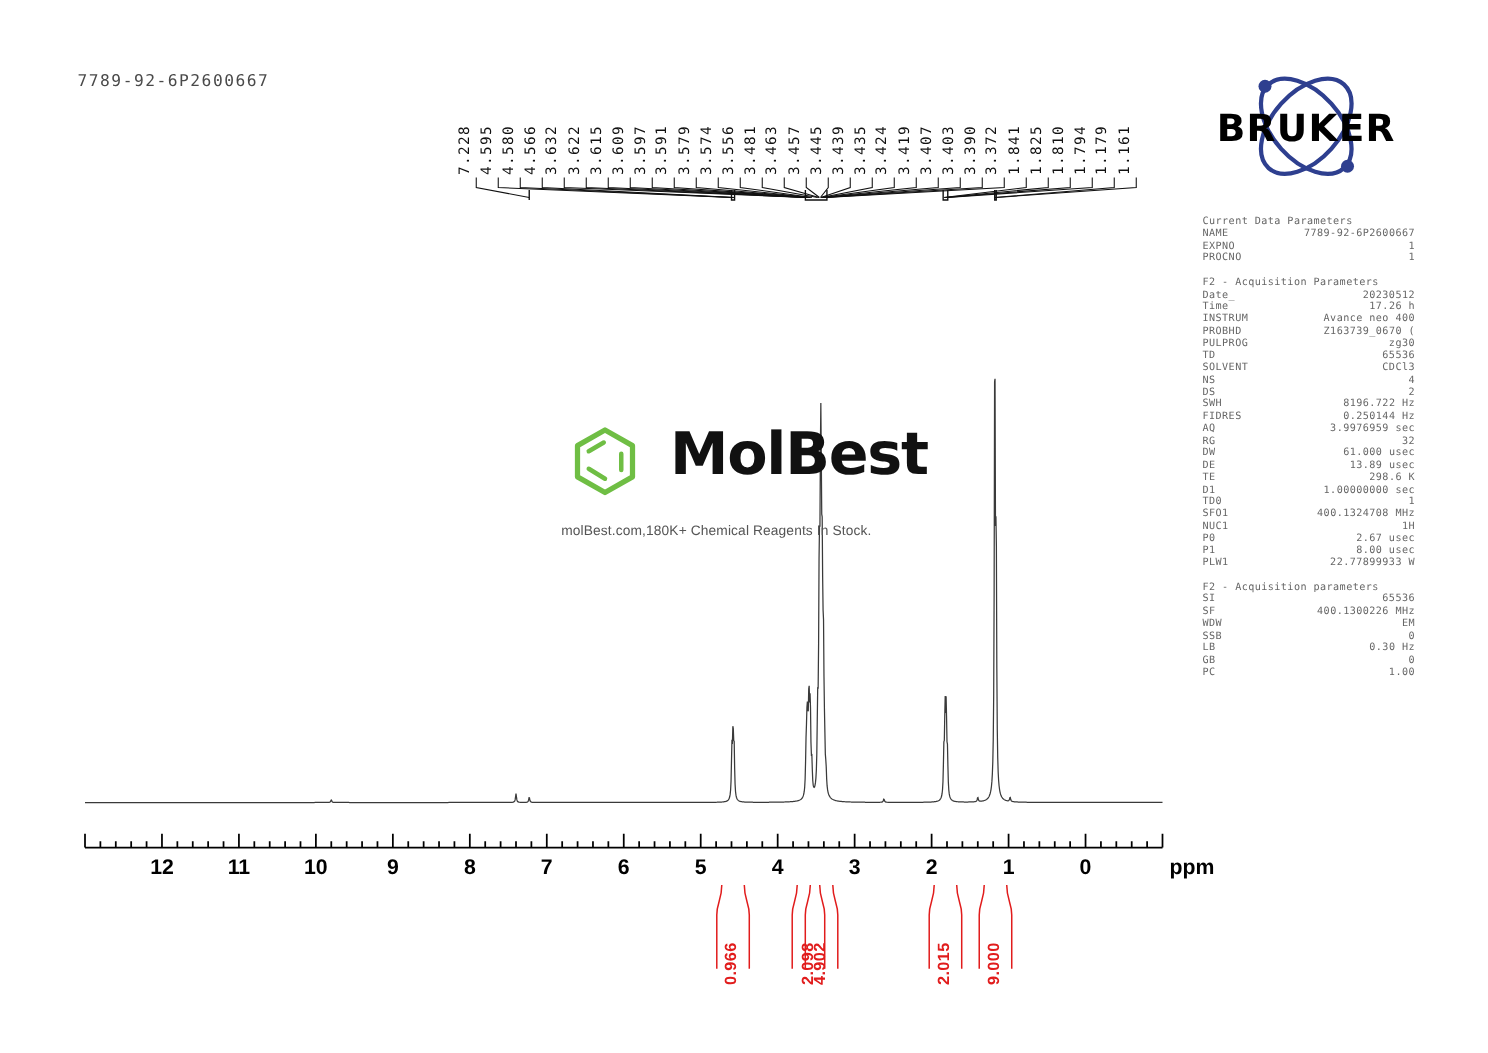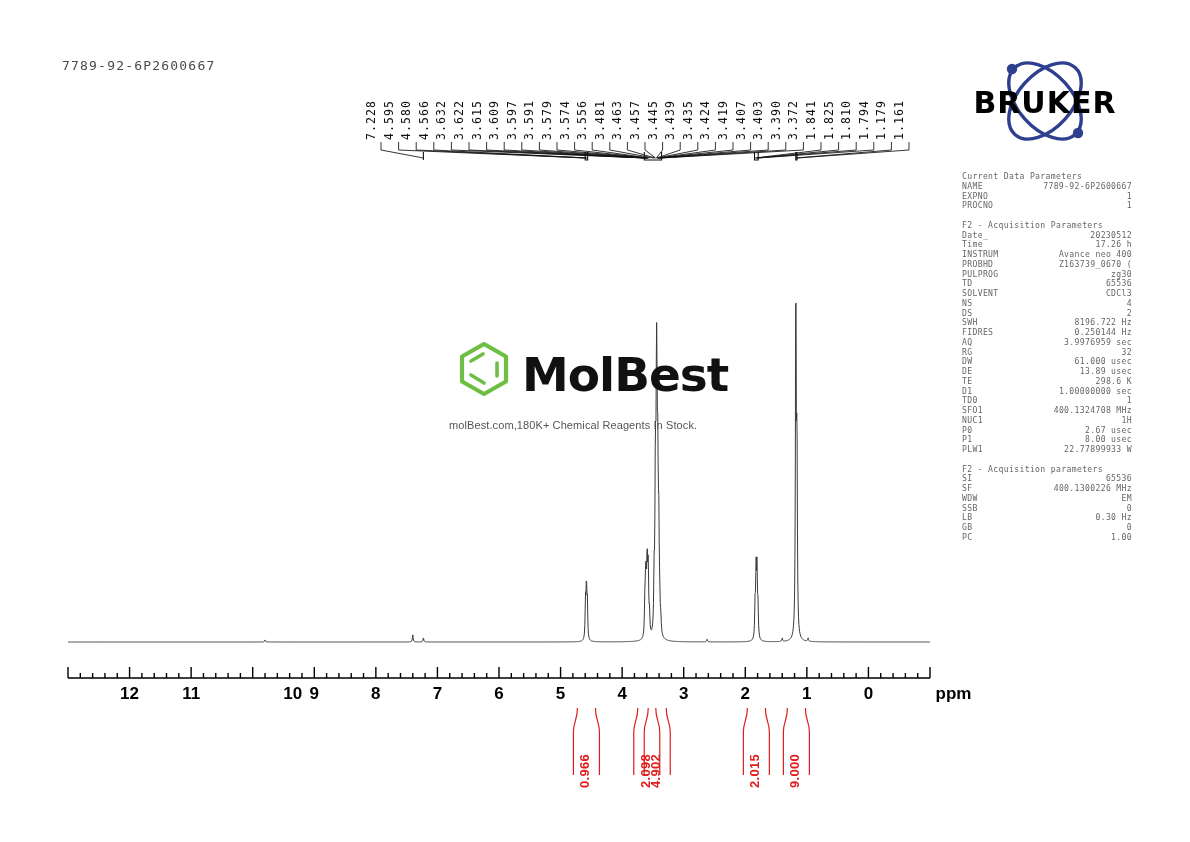--- a/index.html
+++ b/index.html
@@ -27,21 +27,21 @@
   #axis-unit{position:absolute;font-family:"Liberation Sans",sans-serif;
     font-weight:bold;font-size:17px;color:#000;margin-left:21px;}
 
   
   .integral-value{position:absolute;transform-origin:left bottom;
     transform:rotate(-90deg);white-space:nowrap;font-family:"Liberation Sans",sans-serif;
     font-weight:bold;font-size:13px;color:#e11c1c;letter-spacing:0.3px;}
 
   
   #watermark{position:absolute;left:455px;top:340px;width:300px;}
-  #watermark-logo-row{display:flex;align-items:flex-end;gap:9px;}
+  #watermark-logo-row{display:flex;align-items:flex-start;gap:23px;}
   #molbest-wordmark{font-family:"DejaVu Sans",sans-serif;font-weight:bold;
     font-size:47px;color:#111;letter-spacing:-1px;line-height:1;}
   #watermark-tagline{margin-top:21px;width:300px;
     font-family:"Liberation Sans",sans-serif;font-size:11px;color:#555;
     letter-spacing:0.1px;margin-left:-6px;}
 
   
   #bruker-logo{position:absolute;left:960px;top:55px;width:170px;height:92px;text-align:right;}
 
   
@@ -136,21 +136,21 @@
   <svg id="spectrum-area" viewBox="0 0 1190 842">
       <path d="M 68.00 642.00 L 68.36 642.00 L 68.72 642.00 L 69.08 642.00 L 69.44 642.00 L 69.80 642.00 L 70.16 642.00 L 70.51 642.00 L 70.87 642.00 L 71.23 642.00 L 71.59 642.00 L 71.95 642.00 L 72.31 642.00 L 72.67 642.00 L 73.03 642.00 L 73.39 642.00 L 73.75 642.00 L 74.11 642.00 L 74.47 642.00 L 74.82 642.00 L 75.18 642.00 L 75.54 642.00 L 75.90 642.00 L 76.26 642.00 L 76.62 642.00 L 76.98 642.00 L 77.34 642.00 L 77.70 642.00 L 78.06 642.00 L 78.42 642.00 L 78.78 642.00 L 79.13 642.00 L 79.49 642.00 L 79.85 642.00 L 80.21 642.00 L 80.57 642.00 L 80.93 642.00 L 81.29 642.00 L 81.65 642.00 L 82.01 642.00 L 82.37 642.00 L 82.73 642.00 L 83.09 642.00 L 83.44 642.00 L 83.80 642.00 L 84.16 642.00 L 84.52 642.00 L 84.88 642.00 L 85.24 642.00 L 85.60 642.00 L 85.96 642.00 L 86.32 642.00 L 86.68 642.00 L 87.04 642.00 L 87.39 642.00 L 87.75 642.00 L 88.11 642.00 L 88.47 642.00 L 88.83 642.00 L 89.19 642.00 L 89.55 642.00 L 89.91 642.00 L 90.27 642.00 L 90.63 642.00 L 90.99 642.00 L 91.35 642.00 L 91.70 642.00 L 92.06 642.00 L 92.42 642.00 L 92.78 642.00 L 93.14 642.00 L 93.50 642.00 L 93.86 642.00 L 94.22 642.00 L 94.58 642.00 L 94.94 642.00 L 95.30 642.00 L 95.66 642.00 L 96.02 642.00 L 96.37 642.00 L 96.73 642.00 L 97.09 642.00 L 97.45 642.00 L 97.81 642.00 L 98.17 642.00 L 98.53 642.00 L 98.89 642.00 L 99.25 642.00 L 99.61 642.00 L 99.97 642.00 L 100.33 642.00 L 100.68 642.00 L 101.04 642.00 L 101.40 642.00 L 101.76 642.00 L 102.12 642.00 L 102.48 642.00 L 102.84 642.00 L 103.20 642.00 L 103.56 642.00 L 103.92 642.00 L 104.28 642.00 L 104.63 642.00 L 104.99 642.00 L 105.35 642.00 L 105.71 642.00 L 106.07 642.00 L 106.43 642.00 L 106.79 642.00 L 107.15 642.00 L 107.51 642.00 L 107.87 642.00 L 108.23 642.00 L 108.59 642.00 L 108.94 642.00 L 109.30 642.00 L 109.66 642.00 L 110.02 642.00 L 110.38 642.00 L 110.74 642.00 L 111.10 642.00 L 111.46 642.00 L 111.82 642.00 L 112.18 642.00 L 112.54 642.00 L 112.90 642.00 L 113.25 642.00 L 113.61 642.00 L 113.97 642.00 L 114.33 642.00 L 114.69 642.00 L 115.05 642.00 L 115.41 642.00 L 115.77 642.00 L 116.13 642.00 L 116.49 642.00 L 116.85 642.00 L 117.21 642.00 L 117.56 642.00 L 117.92 642.00 L 118.28 642.00 L 118.64 642.00 L 119.00 642.00 L 119.36 642.00 L 119.72 642.00 L 120.08 642.00 L 120.44 642.00 L 120.80 642.00 L 121.16 642.00 L 121.52 642.00 L 121.88 642.00 L 122.23 642.00 L 122.59 642.00 L 122.95 642.00 L 123.31 642.00 L 123.67 642.00 L 124.03 642.00 L 124.39 642.00 L 124.75 642.00 L 125.11 642.00 L 125.47 642.00 L 125.83 642.00 L 126.19 642.00 L 126.54 642.00 L 126.90 642.00 L 127.26 642.00 L 127.62 642.00 L 127.98 642.00 L 128.34 642.00 L 128.70 642.00 L 129.06 642.00 L 129.42 642.00 L 129.78 642.00 L 130.14 642.00 L 130.50 642.00 L 130.85 642.00 L 131.21 642.00 L 131.57 642.00 L 131.93 642.00 L 132.29 642.00 L 132.65 642.00 L 133.01 642.00 L 133.37 642.00 L 133.73 642.00 L 134.09 642.00 L 134.45 642.00 L 134.81 642.00 L 135.16 642.00 L 135.52 642.00 L 135.88 642.00 L 136.24 642.00 L 136.60 642.00 L 136.96 642.00 L 137.32 642.00 L 137.68 642.00 L 138.04 642.00 L 138.40 642.00 L 138.76 642.00 L 139.12 642.00 L 139.47 642.00 L 139.83 642.00 L 140.19 642.00 L 140.55 642.00 L 140.91 642.00 L 141.27 642.00 L 141.63 642.00 L 141.99 642.00 L 142.35 642.00 L 142.71 642.00 L 143.07 642.00 L 143.43 642.00 L 143.78 642.00 L 144.14 642.00 L 144.50 642.00 L 144.86 642.00 L 145.22 642.00 L 145.58 642.00 L 145.94 642.00 L 146.30 642.00 L 146.66 642.00 L 147.02 642.00 L 147.38 642.00 L 147.74 642.00 L 148.09 642.00 L 148.45 642.00 L 148.81 642.00 L 149.17 642.00 L 149.53 642.00 L 149.89 642.00 L 150.25 642.00 L 150.61 642.00 L 150.97 642.00 L 151.33 642.00 L 151.69 642.00 L 152.05 642.00 L 152.40 642.00 L 152.76 642.00 L 153.12 642.00 L 153.48 642.00 L 153.84 642.00 L 154.20 642.00 L 154.56 642.00 L 154.92 642.00 L 155.28 642.00 L 155.64 642.00 L 156.00 642.00 L 156.36 642.00 L 156.71 642.00 L 157.07 642.00 L 157.43 642.00 L 157.79 642.00 L 158.15 642.00 L 158.51 642.00 L 158.87 642.00 L 159.23 642.00 L 159.59 642.00 L 159.95 642.00 L 160.31 642.00 L 160.67 642.00 L 161.02 642.00 L 161.38 642.00 L 161.74 642.00 L 162.10 642.00 L 162.46 642.00 L 162.82 642.00 L 163.18 642.00 L 163.54 642.00 L 163.90 642.00 L 164.26 642.00 L 164.62 642.00 L 164.97 642.00 L 165.33 642.00 L 165.69 642.00 L 166.05 642.00 L 166.41 642.00 L 166.77 642.00 L 167.13 642.00 L 167.49 642.00 L 167.85 642.00 L 168.21 642.00 L 168.57 642.00 L 168.93 642.00 L 169.28 642.00 L 169.64 642.00 L 170.00 642.00 L 170.36 642.00 L 170.72 642.00 L 171.08 642.00 L 171.44 642.00 L 171.80 642.00 L 172.16 642.00 L 172.52 642.00 L 172.88 642.00 L 173.24 642.00 L 173.59 642.00 L 173.95 642.00 L 174.31 642.00 L 174.67 642.00 L 175.03 642.00 L 175.39 642.00 L 175.75 642.00 L 176.11 642.00 L 176.47 642.00 L 176.83 642.00 L 177.19 642.00 L 177.55 642.00 L 177.91 642.00 L 178.26 642.00 L 178.62 642.00 L 178.98 642.00 L 179.34 642.00 L 179.70 642.00 L 180.06 642.00 L 180.42 642.00 L 180.78 642.00 L 181.14 642.00 L 181.50 642.00 L 181.86 642.00 L 182.22 642.00 L 182.57 642.00 L 182.93 642.00 L 183.29 642.00 L 183.65 642.00 L 184.01 642.00 L 184.37 642.00 L 184.73 642.00 L 185.09 642.00 L 185.45 642.00 L 185.81 642.00 L 186.17 642.00 L 186.53 642.00 L 186.88 642.00 L 187.24 642.00 L 187.60 642.00 L 187.96 642.00 L 188.32 642.00 L 188.68 642.00 L 189.04 642.00 L 189.40 642.00 L 189.76 642.00 L 190.12 642.00 L 190.48 642.00 L 190.83 642.00 L 191.19 642.00 L 191.55 642.00 L 191.91 642.00 L 192.27 642.00 L 192.63 642.00 L 192.99 642.00 L 193.35 642.00 L 193.71 642.00 L 194.07 642.00 L 194.43 642.00 L 194.79 642.00 L 195.14 642.00 L 195.50 642.00 L 195.86 642.00 L 196.22 642.00 L 196.58 642.00 L 196.94 642.00 L 197.30 642.00 L 197.66 642.00 L 198.02 642.00 L 198.38 642.00 L 198.74 642.00 L 199.10 642.00 L 199.46 642.00 L 199.81 642.00 L 200.17 642.00 L 200.53 642.00 L 200.89 642.00 L 201.25 642.00 L 201.61 642.00 L 201.97 642.00 L 202.33 642.00 L 202.69 642.00 L 203.05 642.00 L 203.41 642.00 L 203.76 642.00 L 204.12 642.00 L 204.48 642.00 L 204.84 642.00 L 205.20 642.00 L 205.56 642.00 L 205.92 642.00 L 206.28 642.00 L 206.64 642.00 L 207.00 642.00 L 207.36 642.00 L 207.72 642.00 L 208.07 642.00 L 208.43 642.00 L 208.79 642.00 L 209.15 642.00 L 209.51 642.00 L 209.87 642.00 L 210.23 642.00 L 210.59 642.00 L 210.95 642.00 L 211.31 642.00 L 211.67 642.00 L 212.03 642.00 L 212.38 642.00 L 212.74 642.00 L 213.10 642.00 L 213.46 642.00 L 213.82 642.00 L 214.18 642.00 L 214.54 642.00 L 214.90 642.00 L 215.26 642.00 L 215.62 642.00 L 215.98 642.00 L 216.34 642.00 L 216.69 642.00 L 217.05 642.00 L 217.41 642.00 L 217.77 642.00 L 218.13 642.00 L 218.49 642.00 L 218.85 642.00 L 219.21 642.00 L 219.57 642.00 L 219.93 642.00 L 220.29 642.00 L 220.65 642.00 L 221.00 642.00 L 221.36 642.00 L 221.72 642.00 L 222.08 642.00 L 222.44 642.00 L 222.80 642.00 L 223.16 642.00 L 223.52 642.00 L 223.88 642.00 L 224.24 642.00 L 224.60 642.00 L 224.96 642.00 L 225.31 642.00 L 225.67 642.00 L 226.03 642.00 L 226.39 642.00 L 226.75 642.00 L 227.11 642.00 L 227.47 642.00 L 227.83 642.00 L 228.19 642.00 L 228.55 642.00 L 228.91 642.00 L 229.27 642.00 L 229.63 642.00 L 229.98 642.00 L 230.34 642.00 L 230.70 642.00 L 231.06 642.00 L 231.42 642.00 L 231.78 642.00 L 232.14 642.00 L 232.50 642.00 L 232.86 642.00 L 233.22 642.00 L 233.58 642.00 L 233.94 642.00 L 234.29 642.00 L 234.65 642.00 L 235.01 642.00 L 235.37 642.00 L 235.73 642.00 L 236.09 642.00 L 236.45 642.00 L 236.81 642.00 L 237.17 642.00 L 237.53 642.00 L 237.89 642.00 L 238.25 642.00 L 238.60 642.00 L 238.96 642.00 L 239.32 642.00 L 239.68 642.00 L 240.04 642.00 L 240.40 642.00 L 240.76 642.00 L 241.12 642.00 L 241.48 642.00 L 241.84 642.00 L 242.20 642.00 L 242.56 642.00 L 242.91 642.00 L 243.27 642.00 L 243.63 642.00 L 243.99 642.00 L 244.35 642.00 L 244.71 642.00 L 245.07 642.00 L 245.43 642.00 L 245.79 642.00 L 246.15 642.00 L 246.51 642.00 L 246.87 642.00 L 247.22 642.00 L 247.58 642.00 L 247.94 642.00 L 248.30 642.00 L 248.66 642.00 L 249.02 642.00 L 249.38 642.00 L 249.74 642.00 L 250.10 642.00 L 250.46 642.00 L 250.82 642.00 L 251.18 642.00 L 251.53 642.00 L 251.89 641.99 L 252.25 641.99 L 252.61 641.99 L 252.97 641.99 L 253.33 641.99 L 253.69 641.99 L 254.05 641.99 L 254.41 641.99 L 254.77 641.99 L 255.13 641.99 L 255.49 641.99 L 255.84 641.99 L 256.20 641.99 L 256.56 641.99 L 256.92 641.99 L 257.28 641.99 L 257.64 641.99 L 258.00 641.99 L 258.36 641.99 L 258.72 641.99 L 259.08 641.98 L 259.44 641.98 L 259.79 641.98 L 260.15 641.98 L 260.51 641.98 L 260.87 641.97 L 261.23 641.97 L 261.59 641.96 L 261.95 641.95 L 262.31 641.94 L 262.67 641.92 L 263.03 641.89 L 263.39 641.84 L 263.75 641.75 L 264.11 641.57 L 264.46 641.14 L 264.82 640.22 L 265.18 640.08 L 265.54 641.04 L 265.90 641.53 L 266.26 641.73 L 266.62 641.83 L 266.98 641.88 L 267.34 641.92 L 267.70 641.94 L 268.06 641.95 L 268.41 641.96 L 268.77 641.97 L 269.13 641.97 L 269.49 641.97 L 269.85 641.98 L 270.21 641.98 L 270.57 641.98 L 270.93 641.98 L 271.29 641.99 L 271.65 641.99 L 272.01 641.99 L 272.37 641.99 L 272.73 641.99 L 273.08 641.99 L 273.44 641.99 L 273.80 641.99 L 274.16 641.99 L 274.52 641.99 L 274.88 641.99 L 275.24 641.99 L 275.60 641.99 L 275.96 641.99 L 276.32 641.99 L 276.68 641.99 L 277.03 641.99 L 277.39 641.99 L 277.75 641.99 L 278.11 641.99 L 278.47 641.99 L 278.83 641.99 L 279.19 641.99 L 279.55 642.00 L 279.91 642.00 L 280.27 642.00 L 280.63 642.00 L 280.99 642.00 L 281.35 642.00 L 281.70 642.00 L 282.06 642.00 L 282.42 642.00 L 282.78 642.00 L 283.14 642.00 L 283.50 642.00 L 283.86 642.00 L 284.22 642.00 L 284.58 642.00 L 284.94 642.00 L 285.30 642.00 L 285.65 642.00 L 286.01 642.00 L 286.37 642.00 L 286.73 642.00 L 287.09 642.00 L 287.45 642.00 L 287.81 642.00 L 288.17 642.00 L 288.53 642.00 L 288.89 642.00 L 289.25 642.00 L 289.61 642.00 L 289.97 642.00 L 290.32 642.00 L 290.68 642.00 L 291.04 642.00 L 291.40 642.00 L 291.76 642.00 L 292.12 642.00 L 292.48 642.00 L 292.84 642.00 L 293.20 642.00 L 293.56 642.00 L 293.92 642.00 L 294.27 642.00 L 294.63 642.00 L 294.99 642.00 L 295.35 642.00 L 295.71 642.00 L 296.07 642.00 L 296.43 642.00 L 296.79 642.00 L 297.15 642.00 L 297.51 642.00 L 297.87 642.00 L 298.23 642.00 L 298.59 642.00 L 298.94 642.00 L 299.30 642.00 L 299.66 642.00 L 300.02 642.00 L 300.38 642.00 L 300.74 642.00 L 301.10 642.00 L 301.46 642.00 L 301.82 642.00 L 302.18 642.00 L 302.54 642.00 L 302.89 642.00 L 303.25 642.00 L 303.61 642.00 L 303.97 642.00 L 304.33 642.00 L 304.69 642.00 L 305.05 642.00 L 305.41 642.00 L 305.77 642.00 L 306.13 642.00 L 306.49 642.00 L 306.85 642.00 L 307.21 642.00 L 307.56 642.00 L 307.92 642.00 L 308.28 642.00 L 308.64 642.00 L 309.00 642.00 L 309.36 642.00 L 309.72 642.00 L 310.08 642.00 L 310.44 642.00 L 310.80 642.00 L 311.16 642.00 L 311.51 642.00 L 311.87 642.00 L 312.23 642.00 L 312.59 642.00 L 312.95 642.00 L 313.31 642.00 L 313.67 642.00 L 314.03 642.00 L 314.39 642.00 L 314.75 642.00 L 315.11 642.00 L 315.47 642.00 L 315.82 642.00 L 316.18 642.00 L 316.54 642.00 L 316.90 642.00 L 317.26 642.00 L 317.62 642.00 L 317.98 642.00 L 318.34 642.00 L 318.70 642.00 L 319.06 642.00 L 319.42 642.00 L 319.78 642.00 L 320.13 642.00 L 320.49 642.00 L 320.85 642.00 L 321.21 642.00 L 321.57 642.00 L 321.93 642.00 L 322.29 642.00 L 322.65 642.00 L 323.01 642.00 L 323.37 642.00 L 323.73 642.00 L 324.09 642.00 L 324.44 642.00 L 324.80 642.00 L 325.16 642.00 L 325.52 642.00 L 325.88 642.00 L 326.24 642.00 L 326.60 642.00 L 326.96 642.00 L 327.32 642.00 L 327.68 642.00 L 328.04 642.00 L 328.40 642.00 L 328.75 642.00 L 329.11 642.00 L 329.47 642.00 L 329.83 642.00 L 330.19 642.00 L 330.55 642.00 L 330.91 642.00 L 331.27 642.00 L 331.63 642.00 L 331.99 642.00 L 332.35 642.00 L 332.71 642.00 L 333.06 642.00 L 333.42 642.00 L 333.78 642.00 L 334.14 642.00 L 334.50 642.00 L 334.86 642.00 L 335.22 642.00 L 335.58 642.00 L 335.94 642.00 L 336.30 642.00 L 336.66 642.00 L 337.02 642.00 L 337.38 642.00 L 337.73 642.00 L 338.09 642.00 L 338.45 642.00 L 338.81 642.00 L 339.17 642.00 L 339.53 642.00 L 339.89 642.00 L 340.25 642.00 L 340.61 642.00 L 340.97 642.00 L 341.33 642.00 L 341.69 642.00 L 342.04 642.00 L 342.40 642.00 L 342.76 642.00 L 343.12 642.00 L 343.48 642.00 L 343.84 642.00 L 344.20 642.00 L 344.56 642.00 L 344.92 642.00 L 345.28 642.00 L 345.64 642.00 L 346.00 642.00 L 346.35 642.00 L 346.71 642.00 L 347.07 642.00 L 347.43 642.00 L 347.79 642.00 L 348.15 642.00 L 348.51 642.00 L 348.87 642.00 L 349.23 642.00 L 349.59 642.00 L 349.95 642.00 L 350.31 642.00 L 350.66 642.00 L 351.02 642.00 L 351.38 642.00 L 351.74 642.00 L 352.10 642.00 L 352.46 642.00 L 352.82 642.00 L 353.18 642.00 L 353.54 642.00 L 353.90 642.00 L 354.26 642.00 L 354.62 642.00 L 354.97 642.00 L 355.33 642.00 L 355.69 642.00 L 356.05 642.00 L 356.41 642.00 L 356.77 642.00 L 357.13 642.00 L 357.49 642.00 L 357.85 642.00 L 358.21 642.00 L 358.57 642.00 L 358.93 641.99 L 359.28 641.99 L 359.64 641.99 L 360.00 641.99 L 360.36 641.99 L 360.72 641.99 L 361.08 641.99 L 361.44 641.99 L 361.80 641.99 L 362.16 641.99 L 362.52 641.99 L 362.88 641.99 L 363.24 641.99 L 363.59 641.99 L 363.95 641.99 L 364.31 641.99 L 364.67 641.99 L 365.03 641.99 L 365.39 641.99 L 365.75 641.99 L 366.11 641.99 L 366.47 641.99 L 366.83 641.99 L 367.19 641.99 L 367.55 641.99 L 367.90 641.99 L 368.26 641.99 L 368.62 641.99 L 368.98 641.99 L 369.34 641.99 L 369.70 641.99 L 370.06 641.99 L 370.42 641.99 L 370.78 641.99 L 371.14 641.99 L 371.50 641.99 L 371.86 641.99 L 372.21 641.99 L 372.57 641.99 L 372.93 641.99 L 373.29 641.99 L 373.65 641.99 L 374.01 641.99 L 374.37 641.99 L 374.73 641.99 L 375.09 641.99 L 375.45 641.99 L 375.81 641.99 L 376.17 641.99 L 376.52 641.99 L 376.88 641.99 L 377.24 641.99 L 377.60 641.99 L 377.96 641.99 L 378.32 641.99 L 378.68 641.99 L 379.04 641.99 L 379.40 641.99 L 379.76 641.99 L 380.12 641.99 L 380.48 641.99 L 380.83 641.99 L 381.19 641.99 L 381.55 641.99 L 381.91 641.99 L 382.27 641.99 L 382.63 641.99 L 382.99 641.99 L 383.35 641.99 L 383.71 641.99 L 384.07 641.99 L 384.43 641.99 L 384.79 641.99 L 385.14 641.99 L 385.50 641.99 L 385.86 641.99 L 386.22 641.99 L 386.58 641.99 L 386.94 641.99 L 387.30 641.99 L 387.66 641.99 L 388.02 641.99 L 388.38 641.99 L 388.74 641.99 L 389.10 641.99 L 389.45 641.99 L 389.81 641.99 L 390.17 641.99 L 390.53 641.99 L 390.89 641.99 L 391.25 641.99 L 391.61 641.99 L 391.97 641.99 L 392.33 641.99 L 392.69 641.99 L 393.05 641.99 L 393.40 641.99 L 393.76 641.99 L 394.12 641.99 L 394.48 641.99 L 394.84 641.99 L 395.20 641.99 L 395.56 641.99 L 395.92 641.99 L 396.28 641.99 L 396.64 641.99 L 397.00 641.99 L 397.36 641.99 L 397.71 641.99 L 398.07 641.99 L 398.43 641.99 L 398.79 641.99 L 399.15 641.98 L 399.51 641.98 L 399.87 641.98 L 400.23 641.98 L 400.59 641.98 L 400.95 641.98 L 401.31 641.98 L 401.67 641.98 L 402.02 641.98 L 402.38 641.98 L 402.74 641.98 L 403.10 641.98 L 403.46 641.97 L 403.82 641.97 L 404.18 641.97 L 404.54 641.97 L 404.90 641.97 L 405.26 641.96 L 405.62 641.96 L 405.98 641.96 L 406.33 641.95 L 406.69 641.95 L 407.05 641.95 L 407.41 641.94 L 407.77 641.93 L 408.13 641.92 L 408.49 641.91 L 408.85 641.89 L 409.21 641.87 L 409.57 641.85 L 409.93 641.81 L 410.29 641.76 L 410.64 641.68 L 411.00 641.55 L 411.36 641.32 L 411.72 640.89 L 412.08 639.91 L 412.44 637.56 L 412.80 634.89 L 413.16 637.56 L 413.52 639.91 L 413.88 640.88 L 414.24 641.32 L 414.60 641.54 L 414.95 641.67 L 415.31 641.75 L 415.67 641.80 L 416.03 641.83 L 416.39 641.86 L 416.75 641.88 L 417.11 641.89 L 417.47 641.90 L 417.83 641.90 L 418.19 641.91 L 418.55 641.91 L 418.91 641.91 L 419.26 641.90 L 419.62 641.90 L 419.98 641.89 L 420.34 641.87 L 420.70 641.85 L 421.06 641.81 L 421.42 641.75 L 421.78 641.65 L 422.14 641.47 L 422.50 641.08 L 422.86 640.15 L 423.22 638.25 L 423.57 638.31 L 423.93 640.20 L 424.29 641.10 L 424.65 641.48 L 425.01 641.66 L 425.37 641.76 L 425.73 641.82 L 426.09 641.86 L 426.45 641.89 L 426.81 641.91 L 427.17 641.92 L 427.53 641.93 L 427.88 641.94 L 428.24 641.95 L 428.60 641.95 L 428.96 641.96 L 429.32 641.96 L 429.68 641.96 L 430.04 641.97 L 430.40 641.97 L 430.76 641.97 L 431.12 641.97 L 431.48 641.97 L 431.84 641.98 L 432.19 641.98 L 432.55 641.98 L 432.91 641.98 L 433.27 641.98 L 433.63 641.98 L 433.99 641.98 L 434.35 641.98 L 434.71 641.98 L 435.07 641.98 L 435.43 641.98 L 435.79 641.98 L 436.15 641.98 L 436.50 641.98 L 436.86 641.98 L 437.22 641.98 L 437.58 641.99 L 437.94 641.99 L 438.30 641.99 L 438.66 641.99 L 439.02 641.99 L 439.38 641.99 L 439.74 641.99 L 440.10 641.99 L 440.46 641.99 L 440.81 641.99 L 441.17 641.99 L 441.53 641.99 L 441.89 641.99 L 442.25 641.99 L 442.61 641.99 L 442.97 641.99 L 443.33 641.99 L 443.69 641.99 L 444.05 641.99 L 444.41 641.99 L 444.77 641.99 L 445.13 641.99 L 445.48 641.99 L 445.84 641.99 L 446.20 641.99 L 446.56 641.99 L 446.92 641.99 L 447.28 641.99 L 447.64 641.99 L 448.00 641.99 L 448.36 641.99 L 448.72 641.99 L 449.08 641.99 L 449.44 641.99 L 449.79 641.99 L 450.15 641.99 L 450.51 641.99 L 450.87 641.99 L 451.23 641.99 L 451.59 641.99 L 451.95 641.99 L 452.31 641.99 L 452.67 641.99 L 453.03 641.99 L 453.39 641.99 L 453.75 641.99 L 454.10 641.99 L 454.46 641.99 L 454.82 641.99 L 455.18 641.99 L 455.54 641.99 L 455.90 641.99 L 456.26 641.99 L 456.62 641.99 L 456.98 641.99 L 457.34 641.99 L 457.70 641.99 L 458.06 641.99 L 458.41 641.99 L 458.77 641.99 L 459.13 641.99 L 459.49 641.99 L 459.85 641.99 L 460.21 641.99 L 460.57 641.99 L 460.93 641.99 L 461.29 641.99 L 461.65 641.99 L 462.01 641.99 L 462.37 641.99 L 462.72 641.99 L 463.08 641.99 L 463.44 641.99 L 463.80 641.99 L 464.16 641.99 L 464.52 641.99 L 464.88 641.99 L 465.24 641.99 L 465.60 641.99 L 465.96 641.99 L 466.32 641.99 L 466.68 641.99 L 467.03 641.99 L 467.39 641.99 L 467.75 641.99 L 468.11 641.99 L 468.47 641.99 L 468.83 641.99 L 469.19 641.99 L 469.55 641.99 L 469.91 641.99 L 470.27 641.99 L 470.63 641.99 L 470.99 641.99 L 471.34 641.99 L 471.70 641.99 L 472.06 641.99 L 472.42 641.99 L 472.78 641.99 L 473.14 641.99 L 473.50 641.99 L 473.86 641.99 L 474.22 641.99 L 474.58 641.99 L 474.94 641.99 L 475.30 641.99 L 475.65 641.99 L 476.01 641.99 L 476.37 641.99 L 476.73 641.99 L 477.09 641.99 L 477.45 641.99 L 477.81 641.99 L 478.17 641.99 L 478.53 641.99 L 478.89 641.99 L 479.25 641.99 L 479.61 641.99 L 479.96 641.99 L 480.32 641.99 L 480.68 641.99 L 481.04 641.99 L 481.40 641.99 L 481.76 641.99 L 482.12 641.99 L 482.48 641.99 L 482.84 641.99 L 483.20 641.99 L 483.56 641.99 L 483.92 641.99 L 484.27 641.99 L 484.63 641.99 L 484.99 641.99 L 485.35 641.99 L 485.71 641.99 L 486.07 641.99 L 486.43 641.99 L 486.79 641.99 L 487.15 641.99 L 487.51 641.99 L 487.87 641.99 L 488.23 641.99 L 488.58 641.99 L 488.94 641.99 L 489.30 641.99 L 489.66 641.99 L 490.02 641.99 L 490.38 641.99 L 490.74 641.99 L 491.10 641.99 L 491.46 641.99 L 491.82 641.99 L 492.18 641.99 L 492.54 641.99 L 492.89 641.99 L 493.25 641.99 L 493.61 641.99 L 493.97 641.98 L 494.33 641.98 L 494.69 641.98 L 495.05 641.98 L 495.41 641.98 L 495.77 641.98 L 496.13 641.98 L 496.49 641.98 L 496.85 641.98 L 497.20 641.98 L 497.56 641.98 L 497.92 641.98 L 498.28 641.98 L 498.64 641.98 L 499.00 641.98 L 499.36 641.98 L 499.72 641.98 L 500.08 641.98 L 500.44 641.98 L 500.80 641.98 L 501.15 641.98 L 501.51 641.98 L 501.87 641.98 L 502.23 641.98 L 502.59 641.98 L 502.95 641.98 L 503.31 641.98 L 503.67 641.98 L 504.03 641.98 L 504.39 641.98 L 504.75 641.98 L 505.11 641.98 L 505.46 641.98 L 505.82 641.98 L 506.18 641.98 L 506.54 641.98 L 506.90 641.98 L 507.26 641.98 L 507.62 641.98 L 507.98 641.98 L 508.34 641.98 L 508.70 641.98 L 509.06 641.98 L 509.42 641.98 L 509.77 641.98 L 510.13 641.98 L 510.49 641.98 L 510.85 641.98 L 511.21 641.98 L 511.57 641.98 L 511.93 641.98 L 512.29 641.98 L 512.65 641.98 L 513.01 641.98 L 513.37 641.98 L 513.73 641.98 L 514.09 641.98 L 514.44 641.98 L 514.80 641.98 L 515.16 641.98 L 515.52 641.98 L 515.88 641.98 L 516.24 641.98 L 516.60 641.98 L 516.96 641.98 L 517.32 641.98 L 517.68 641.98 L 518.04 641.98 L 518.39 641.98 L 518.75 641.98 L 519.11 641.98 L 519.47 641.98 L 519.83 641.98 L 520.19 641.98 L 520.55 641.98 L 520.91 641.98 L 521.27 641.98 L 521.63 641.98 L 521.99 641.98 L 522.35 641.98 L 522.70 641.98 L 523.06 641.98 L 523.42 641.98 L 523.78 641.98 L 524.14 641.98 L 524.50 641.98 L 524.86 641.98 L 525.22 641.98 L 525.58 641.98 L 525.94 641.98 L 526.30 641.97 L 526.66 641.97 L 527.01 641.97 L 527.37 641.97 L 527.73 641.97 L 528.09 641.97 L 528.45 641.97 L 528.81 641.97 L 529.17 641.97 L 529.53 641.97 L 529.89 641.97 L 530.25 641.97 L 530.61 641.97 L 530.97 641.97 L 531.33 641.97 L 531.68 641.97 L 532.04 641.97 L 532.40 641.97 L 532.76 641.97 L 533.12 641.97 L 533.48 641.97 L 533.84 641.97 L 534.20 641.97 L 534.56 641.97 L 534.92 641.97 L 535.28 641.97 L 535.63 641.97 L 535.99 641.97 L 536.35 641.97 L 536.71 641.97 L 537.07 641.97 L 537.43 641.97 L 537.79 641.97 L 538.15 641.97 L 538.51 641.97 L 538.87 641.97 L 539.23 641.97 L 539.59 641.97 L 539.94 641.97 L 540.30 641.97 L 540.66 641.97 L 541.02 641.97 L 541.38 641.96 L 541.74 641.96 L 542.10 641.96 L 542.46 641.96 L 542.82 641.96 L 543.18 641.96 L 543.54 641.96 L 543.90 641.96 L 544.25 641.96 L 544.61 641.96 L 544.97 641.96 L 545.33 641.96 L 545.69 641.96 L 546.05 641.96 L 546.41 641.96 L 546.77 641.96 L 547.13 641.96 L 547.49 641.96 L 547.85 641.96 L 548.21 641.96 L 548.57 641.96 L 548.92 641.96 L 549.28 641.96 L 549.64 641.95 L 550.00 641.95 L 550.36 641.95 L 550.72 641.95 L 551.08 641.95 L 551.44 641.95 L 551.80 641.95 L 552.16 641.95 L 552.52 641.95 L 552.88 641.95 L 553.23 641.95 L 553.59 641.95 L 553.95 641.95 L 554.31 641.95 L 554.67 641.95 L 555.03 641.94 L 555.39 641.94 L 555.75 641.94 L 556.11 641.94 L 556.47 641.94 L 556.83 641.94 L 557.18 641.94 L 557.54 641.94 L 557.90 641.94 L 558.26 641.94 L 558.62 641.94 L 558.98 641.93 L 559.34 641.93 L 559.70 641.93 L 560.06 641.93 L 560.42 641.93 L 560.78 641.93 L 561.14 641.93 L 561.50 641.93 L 561.85 641.92 L 562.21 641.92 L 562.57 641.92 L 562.93 641.92 L 563.29 641.92 L 563.65 641.92 L 564.01 641.91 L 564.37 641.91 L 564.73 641.91 L 565.09 641.91 L 565.45 641.90 L 565.81 641.90 L 566.16 641.90 L 566.52 641.90 L 566.88 641.89 L 567.24 641.89 L 567.60 641.89 L 567.96 641.89 L 568.32 641.88 L 568.68 641.88 L 569.04 641.87 L 569.40 641.87 L 569.76 641.87 L 570.12 641.86 L 570.47 641.86 L 570.83 641.85 L 571.19 641.85 L 571.55 641.84 L 571.91 641.83 L 572.27 641.83 L 572.63 641.82 L 572.99 641.81 L 573.35 641.80 L 573.71 641.79 L 574.07 641.78 L 574.42 641.77 L 574.78 641.76 L 575.14 641.75 L 575.50 641.73 L 575.86 641.72 L 576.22 641.70 L 576.58 641.68 L 576.94 641.66 L 577.30 641.63 L 577.66 641.60 L 578.02 641.57 L 578.38 641.53 L 578.74 641.49 L 579.09 641.45 L 579.45 641.39 L 579.81 641.33 L 580.17 641.25 L 580.53 641.16 L 580.89 641.05 L 581.25 640.91 L 581.61 640.74 L 581.97 640.52 L 582.33 640.24 L 582.69 639.86 L 583.04 639.34 L 583.40 638.58 L 583.76 637.43 L 584.12 635.53 L 584.48 632.05 L 584.84 624.73 L 585.20 608.28 L 585.56 591.77 L 585.92 595.10 L 586.28 580.96 L 586.64 582.76 L 587.00 592.40 L 587.36 593.18 L 587.71 614.31 L 588.07 627.45 L 588.43 633.26 L 588.79 636.15 L 589.15 637.78 L 589.51 638.80 L 589.87 639.48 L 590.23 639.96 L 590.59 640.30 L 590.95 640.57 L 591.31 640.77 L 591.66 640.93 L 592.02 641.06 L 592.38 641.16 L 592.74 641.25 L 593.10 641.32 L 593.46 641.38 L 593.82 641.43 L 594.18 641.48 L 594.54 641.52 L 594.90 641.55 L 595.26 641.58 L 595.62 641.61 L 595.98 641.63 L 596.33 641.65 L 596.69 641.67 L 597.05 641.68 L 597.41 641.70 L 597.77 641.71 L 598.13 641.72 L 598.49 641.73 L 598.85 641.74 L 599.21 641.75 L 599.57 641.76 L 599.93 641.76 L 600.28 641.77 L 600.64 641.78 L 601.00 641.78 L 601.36 641.79 L 601.72 641.79 L 602.08 641.79 L 602.44 641.80 L 602.80 641.80 L 603.16 641.80 L 603.52 641.81 L 603.88 641.81 L 604.24 641.81 L 604.60 641.81 L 604.95 641.81 L 605.31 641.82 L 605.67 641.82 L 606.03 641.82 L 606.39 641.82 L 606.75 641.82 L 607.11 641.82 L 607.47 641.82 L 607.83 641.82 L 608.19 641.82 L 608.55 641.82 L 608.90 641.82 L 609.26 641.82 L 609.62 641.82 L 609.98 641.82 L 610.34 641.82 L 610.70 641.82 L 611.06 641.81 L 611.42 641.81 L 611.78 641.81 L 612.14 641.81 L 612.50 641.81 L 612.86 641.81 L 613.22 641.81 L 613.57 641.80 L 613.93 641.80 L 614.29 641.80 L 614.65 641.80 L 615.01 641.80 L 615.37 641.79 L 615.73 641.79 L 616.09 641.79 L 616.45 641.78 L 616.81 641.78 L 617.17 641.78 L 617.52 641.78 L 617.88 641.77 L 618.24 641.77 L 618.60 641.76 L 618.96 641.76 L 619.32 641.76 L 619.68 641.75 L 620.04 641.75 L 620.40 641.74 L 620.76 641.74 L 621.12 641.73 L 621.48 641.73 L 621.84 641.72 L 622.19 641.72 L 622.55 641.71 L 622.91 641.71 L 623.27 641.70 L 623.63 641.69 L 623.99 641.69 L 624.35 641.68 L 624.71 641.67 L 625.07 641.66 L 625.43 641.65 L 625.79 641.65 L 626.14 641.64 L 626.50 641.63 L 626.86 641.62 L 627.22 641.61 L 627.58 641.60 L 627.94 641.58 L 628.30 641.57 L 628.66 641.56 L 629.02 641.54 L 629.38 641.53 L 629.74 641.52 L 630.10 641.50 L 630.46 641.48 L 630.81 641.47 L 631.17 641.45 L 631.53 641.43 L 631.89 641.40 L 632.25 641.38 L 632.61 641.36 L 632.97 641.33 L 633.33 641.30 L 633.69 641.27 L 634.05 641.24 L 634.41 641.21 L 634.76 641.17 L 635.12 641.13 L 635.48 641.09 L 635.84 641.04 L 636.20 640.99 L 636.56 640.93 L 636.92 640.87 L 637.28 640.80 L 637.64 640.73 L 638.00 640.64 L 638.36 640.55 L 638.72 640.44 L 639.08 640.32 L 639.43 640.18 L 639.79 640.02 L 640.15 639.83 L 640.51 639.60 L 640.87 639.34 L 641.23 639.01 L 641.59 638.61 L 641.95 638.09 L 642.31 637.42 L 642.67 636.50 L 643.03 635.19 L 643.38 633.17 L 643.74 629.77 L 644.10 623.21 L 644.46 609.16 L 644.82 589.95 L 645.18 579.33 L 645.54 565.75 L 645.90 561.28 L 646.26 566.55 L 646.62 569.03 L 646.98 551.07 L 647.34 548.68 L 647.70 561.97 L 648.05 554.64 L 648.41 566.15 L 648.77 593.94 L 649.13 603.99 L 649.49 603.83 L 649.85 615.75 L 650.21 624.45 L 650.57 628.13 L 650.93 629.61 L 651.29 629.94 L 651.65 629.48 L 652.00 628.27 L 652.36 626.11 L 652.72 622.47 L 653.08 616.06 L 653.44 603.42 L 653.80 576.74 L 654.16 550.35 L 654.52 550.42 L 654.88 514.98 L 655.24 446.74 L 655.60 420.96 L 655.96 420.94 L 656.32 357.74 L 656.67 322.47 L 657.03 364.43 L 657.39 411.27 L 657.75 413.54 L 658.11 461.55 L 658.47 488.16 L 658.83 495.56 L 659.19 541.44 L 659.55 567.18 L 659.91 585.55 L 660.27 603.33 L 660.63 607.81 L 660.98 613.41 L 661.34 623.29 L 661.70 628.75 L 662.06 631.75 L 662.42 633.65 L 662.78 634.98 L 663.14 635.97 L 663.50 636.73 L 663.86 637.35 L 664.22 637.85 L 664.58 638.27 L 664.93 638.62 L 665.29 638.93 L 665.65 639.19 L 666.01 639.41 L 666.37 639.61 L 666.73 639.79 L 667.09 639.95 L 667.45 640.08 L 667.81 640.21 L 668.17 640.32 L 668.53 640.42 L 668.89 640.52 L 669.25 640.60 L 669.60 640.68 L 669.96 640.75 L 670.32 640.81 L 670.68 640.87 L 671.04 640.93 L 671.40 640.98 L 671.76 641.02 L 672.12 641.07 L 672.48 641.11 L 672.84 641.15 L 673.20 641.18 L 673.55 641.22 L 673.91 641.25 L 674.27 641.28 L 674.63 641.30 L 674.99 641.33 L 675.35 641.35 L 675.71 641.38 L 676.07 641.40 L 676.43 641.42 L 676.79 641.44 L 677.15 641.46 L 677.51 641.47 L 677.87 641.49 L 678.22 641.51 L 678.58 641.52 L 678.94 641.54 L 679.30 641.55 L 679.66 641.56 L 680.02 641.57 L 680.38 641.59 L 680.74 641.60 L 681.10 641.61 L 681.46 641.62 L 681.82 641.63 L 682.17 641.64 L 682.53 641.65 L 682.89 641.66 L 683.25 641.66 L 683.61 641.67 L 683.97 641.68 L 684.33 641.69 L 684.69 641.69 L 685.05 641.70 L 685.41 641.71 L 685.77 641.71 L 686.13 641.72 L 686.49 641.73 L 686.84 641.73 L 687.20 641.74 L 687.56 641.74 L 687.92 641.75 L 688.28 641.75 L 688.64 641.76 L 689.00 641.76 L 689.36 641.77 L 689.72 641.77 L 690.08 641.77 L 690.44 641.78 L 690.79 641.78 L 691.15 641.79 L 691.51 641.79 L 691.87 641.79 L 692.23 641.80 L 692.59 641.80 L 692.95 641.80 L 693.31 641.80 L 693.67 641.81 L 694.03 641.81 L 694.39 641.81 L 694.75 641.82 L 695.11 641.82 L 695.46 641.82 L 695.82 641.82 L 696.18 641.82 L 696.54 641.83 L 696.90 641.83 L 697.26 641.83 L 697.62 641.83 L 697.98 641.83 L 698.34 641.83 L 698.70 641.84 L 699.06 641.84 L 699.41 641.84 L 699.77 641.84 L 700.13 641.84 L 700.49 641.84 L 700.85 641.84 L 701.21 641.84 L 701.57 641.84 L 701.93 641.84 L 702.29 641.83 L 702.65 641.83 L 703.01 641.83 L 703.37 641.82 L 703.73 641.81 L 704.08 641.80 L 704.44 641.79 L 704.80 641.76 L 705.16 641.72 L 705.52 641.65 L 705.88 641.52 L 706.24 641.25 L 706.60 640.60 L 706.96 639.32 L 707.32 639.51 L 707.68 640.74 L 708.03 641.31 L 708.39 641.55 L 708.75 641.67 L 709.11 641.74 L 709.47 641.78 L 709.83 641.80 L 710.19 641.82 L 710.55 641.83 L 710.91 641.84 L 711.27 641.85 L 711.63 641.86 L 711.99 641.86 L 712.35 641.86 L 712.70 641.87 L 713.06 641.87 L 713.42 641.87 L 713.78 641.87 L 714.14 641.88 L 714.50 641.88 L 714.86 641.88 L 715.22 641.88 L 715.58 641.88 L 715.94 641.88 L 716.30 641.88 L 716.65 641.88 L 717.01 641.88 L 717.37 641.88 L 717.73 641.88 L 718.09 641.88 L 718.45 641.89 L 718.81 641.89 L 719.17 641.89 L 719.53 641.89 L 719.89 641.89 L 720.25 641.89 L 720.61 641.89 L 720.97 641.89 L 721.32 641.89 L 721.68 641.89 L 722.04 641.89 L 722.40 641.89 L 722.76 641.88 L 723.12 641.88 L 723.48 641.88 L 723.84 641.88 L 724.20 641.88 L 724.56 641.88 L 724.92 641.88 L 725.27 641.88 L 725.63 641.88 L 725.99 641.88 L 726.35 641.88 L 726.71 641.88 L 727.07 641.88 L 727.43 641.88 L 727.79 641.88 L 728.15 641.87 L 728.51 641.87 L 728.87 641.87 L 729.23 641.87 L 729.59 641.87 L 729.94 641.87 L 730.30 641.87 L 730.66 641.87 L 731.02 641.86 L 731.38 641.86 L 731.74 641.86 L 732.10 641.86 L 732.46 641.86 L 732.82 641.85 L 733.18 641.85 L 733.54 641.85 L 733.89 641.85 L 734.25 641.84 L 734.61 641.84 L 734.97 641.84 L 735.33 641.84 L 735.69 641.83 L 736.05 641.83 L 736.41 641.83 L 736.77 641.82 L 737.13 641.82 L 737.49 641.81 L 737.85 641.81 L 738.21 641.80 L 738.56 641.80 L 738.92 641.79 L 739.28 641.79 L 739.64 641.78 L 740.00 641.77 L 740.36 641.77 L 740.72 641.76 L 741.08 641.75 L 741.44 641.74 L 741.80 641.73 L 742.16 641.72 L 742.51 641.71 L 742.87 641.70 L 743.23 641.69 L 743.59 641.67 L 743.95 641.66 L 744.31 641.64 L 744.67 641.62 L 745.03 641.61 L 745.39 641.58 L 745.75 641.56 L 746.11 641.53 L 746.47 641.50 L 746.83 641.47 L 747.18 641.43 L 747.54 641.39 L 747.90 641.35 L 748.26 641.29 L 748.62 641.23 L 748.98 641.16 L 749.34 641.08 L 749.70 640.98 L 750.06 640.87 L 750.42 640.73 L 750.78 640.57 L 751.13 640.37 L 751.49 640.11 L 751.85 639.79 L 752.21 639.37 L 752.57 638.80 L 752.93 638.00 L 753.29 636.83 L 753.65 634.98 L 754.01 631.76 L 754.37 625.35 L 754.73 611.30 L 755.09 593.51 L 755.45 592.38 L 755.80 572.53 L 756.16 556.80 L 756.52 570.48 L 756.88 556.96 L 757.24 572.95 L 757.60 593.40 L 757.96 595.23 L 758.32 612.39 L 758.68 625.84 L 759.04 632.00 L 759.40 635.11 L 759.75 636.90 L 760.11 638.04 L 760.47 638.82 L 760.83 639.37 L 761.19 639.78 L 761.55 640.10 L 761.91 640.34 L 762.27 640.54 L 762.63 640.70 L 762.99 640.83 L 763.35 640.94 L 763.71 641.03 L 764.07 641.11 L 764.42 641.18 L 764.78 641.24 L 765.14 641.29 L 765.50 641.33 L 765.86 641.37 L 766.22 641.40 L 766.58 641.43 L 766.94 641.45 L 767.30 641.48 L 767.66 641.50 L 768.02 641.51 L 768.38 641.53 L 768.73 641.54 L 769.09 641.55 L 769.45 641.56 L 769.81 641.57 L 770.17 641.58 L 770.53 641.59 L 770.89 641.59 L 771.25 641.60 L 771.61 641.60 L 771.97 641.60 L 772.33 641.60 L 772.68 641.61 L 773.04 641.61 L 773.40 641.60 L 773.76 641.60 L 774.12 641.60 L 774.48 641.60 L 774.84 641.59 L 775.20 641.59 L 775.56 641.58 L 775.92 641.57 L 776.28 641.56 L 776.64 641.55 L 777.00 641.54 L 777.35 641.53 L 777.71 641.52 L 778.07 641.50 L 778.43 641.48 L 778.79 641.46 L 779.15 641.43 L 779.51 641.39 L 779.87 641.34 L 780.23 641.28 L 780.59 641.18 L 780.95 641.01 L 781.30 640.69 L 781.66 639.95 L 782.02 638.38 L 782.38 638.12 L 782.74 639.70 L 783.10 640.48 L 783.46 640.78 L 783.82 640.90 L 784.18 640.94 L 784.54 640.95 L 784.90 640.93 L 785.26 640.89 L 785.62 640.84 L 785.97 640.78 L 786.33 640.71 L 786.69 640.62 L 787.05 640.53 L 787.41 640.42 L 787.77 640.29 L 788.13 640.15 L 788.49 639.98 L 788.85 639.78 L 789.21 639.56 L 789.57 639.30 L 789.92 638.98 L 790.28 638.61 L 790.64 638.17 L 791.00 637.62 L 791.36 636.94 L 791.72 636.09 L 792.08 635.01 L 792.44 633.58 L 792.80 631.66 L 793.16 628.99 L 793.52 625.12 L 793.88 619.19 L 794.24 609.47 L 794.59 591.95 L 794.95 556.22 L 795.31 472.86 L 795.67 305.31 L 796.03 303.08 L 796.39 420.80 L 796.75 413.00 L 797.11 436.76 L 797.47 534.82 L 797.83 584.15 L 798.19 606.32 L 798.54 617.75 L 798.90 624.38 L 799.26 628.58 L 799.62 631.42 L 799.98 633.43 L 800.34 634.91 L 800.70 636.03 L 801.06 636.90 L 801.42 637.59 L 801.78 638.15 L 802.14 638.60 L 802.50 638.98 L 802.86 639.29 L 803.21 639.55 L 803.57 639.78 L 803.93 639.97 L 804.29 640.14 L 804.65 640.27 L 805.01 640.39 L 805.37 640.49 L 805.73 640.56 L 806.09 640.60 L 806.45 640.60 L 806.81 640.53 L 807.16 640.30 L 807.52 639.64 L 807.88 638.16 L 808.24 637.98 L 808.60 639.63 L 808.96 640.48 L 809.32 640.86 L 809.68 641.06 L 810.04 641.18 L 810.40 641.26 L 810.76 641.33 L 811.12 641.37 L 811.48 641.41 L 811.83 641.45 L 812.19 641.48 L 812.55 641.51 L 812.91 641.53 L 813.27 641.55 L 813.63 641.57 L 813.99 641.59 L 814.35 641.61 L 814.71 641.62 L 815.07 641.64 L 815.43 641.65 L 815.78 641.66 L 816.14 641.68 L 816.50 641.69 L 816.86 641.70 L 817.22 641.71 L 817.58 641.72 L 817.94 641.73 L 818.30 641.74 L 818.66 641.74 L 819.02 641.75 L 819.38 641.76 L 819.74 641.77 L 820.10 641.77 L 820.45 641.78 L 820.81 641.79 L 821.17 641.79 L 821.53 641.80 L 821.89 641.80 L 822.25 641.81 L 822.61 641.81 L 822.97 641.82 L 823.33 641.82 L 823.69 641.83 L 824.05 641.83 L 824.40 641.83 L 824.76 641.84 L 825.12 641.84 L 825.48 641.85 L 825.84 641.85 L 826.20 641.85 L 826.56 641.86 L 826.92 641.86 L 827.28 641.86 L 827.64 641.86 L 828.00 641.87 L 828.36 641.87 L 828.72 641.87 L 829.07 641.87 L 829.43 641.88 L 829.79 641.88 L 830.15 641.88 L 830.51 641.88 L 830.87 641.89 L 831.23 641.89 L 831.59 641.89 L 831.95 641.89 L 832.31 641.89 L 832.67 641.90 L 833.02 641.90 L 833.38 641.90 L 833.74 641.90 L 834.10 641.90 L 834.46 641.91 L 834.82 641.91 L 835.18 641.91 L 835.54 641.91 L 835.90 641.91 L 836.26 641.91 L 836.62 641.91 L 836.98 641.92 L 837.34 641.92 L 837.69 641.92 L 838.05 641.92 L 838.41 641.92 L 838.77 641.92 L 839.13 641.92 L 839.49 641.92 L 839.85 641.92 L 840.21 641.93 L 840.57 641.93 L 840.93 641.93 L 841.29 641.93 L 841.64 641.93 L 842.00 641.93 L 842.36 641.93 L 842.72 641.93 L 843.08 641.93 L 843.44 641.93 L 843.80 641.94 L 844.16 641.94 L 844.52 641.94 L 844.88 641.94 L 845.24 641.94 L 845.60 641.94 L 845.96 641.94 L 846.31 641.94 L 846.67 641.94 L 847.03 641.94 L 847.39 641.94 L 847.75 641.94 L 848.11 641.94 L 848.47 641.95 L 848.83 641.95 L 849.19 641.95 L 849.55 641.95 L 849.91 641.95 L 850.26 641.95 L 850.62 641.95 L 850.98 641.95 L 851.34 641.95 L 851.70 641.95 L 852.06 641.95 L 852.42 641.95 L 852.78 641.95 L 853.14 641.95 L 853.50 641.95 L 853.86 641.95 L 854.22 641.95 L 854.58 641.95 L 854.93 641.96 L 855.29 641.96 L 855.65 641.96 L 856.01 641.96 L 856.37 641.96 L 856.73 641.96 L 857.09 641.96 L 857.45 641.96 L 857.81 641.96 L 858.17 641.96 L 858.53 641.96 L 858.88 641.96 L 859.24 641.96 L 859.60 641.96 L 859.96 641.96 L 860.32 641.96 L 860.68 641.96 L 861.04 641.96 L 861.40 641.96 L 861.76 641.96 L 862.12 641.96 L 862.48 641.96 L 862.84 641.96 L 863.20 641.96 L 863.55 641.96 L 863.91 641.96 L 864.27 641.97 L 864.63 641.97 L 864.99 641.97 L 865.35 641.97 L 865.71 641.97 L 866.07 641.97 L 866.43 641.97 L 866.79 641.97 L 867.15 641.97 L 867.50 641.97 L 867.86 641.97 L 868.22 641.97 L 868.58 641.97 L 868.94 641.97 L 869.30 641.97 L 869.66 641.97 L 870.02 641.97 L 870.38 641.97 L 870.74 641.97 L 871.10 641.97 L 871.46 641.97 L 871.82 641.97 L 872.17 641.97 L 872.53 641.97 L 872.89 641.97 L 873.25 641.97 L 873.61 641.97 L 873.97 641.97 L 874.33 641.97 L 874.69 641.97 L 875.05 641.97 L 875.41 641.97 L 875.77 641.97 L 876.13 641.97 L 876.48 641.97 L 876.84 641.97 L 877.20 641.97 L 877.56 641.97 L 877.92 641.97 L 878.28 641.97 L 878.64 641.97 L 879.00 641.97 L 879.36 641.98 L 879.72 641.98 L 880.08 641.98 L 880.43 641.98 L 880.79 641.98 L 881.15 641.98 L 881.51 641.98 L 881.87 641.98 L 882.23 641.98 L 882.59 641.98 L 882.95 641.98 L 883.31 641.98 L 883.67 641.98 L 884.03 641.98 L 884.39 641.98 L 884.75 641.98 L 885.10 641.98 L 885.46 641.98 L 885.82 641.98 L 886.18 641.98 L 886.54 641.98 L 886.90 641.98 L 887.26 641.98 L 887.62 641.98 L 887.98 641.98 L 888.34 641.98 L 888.70 641.98 L 889.05 641.98 L 889.41 641.98 L 889.77 641.98 L 890.13 641.98 L 890.49 641.98 L 890.85 641.98 L 891.21 641.98 L 891.57 641.98 L 891.93 641.98 L 892.29 641.98 L 892.65 641.98 L 893.01 641.98 L 893.37 641.98 L 893.72 641.98 L 894.08 641.98 L 894.44 641.98 L 894.80 641.98 L 895.16 641.98 L 895.52 641.98 L 895.88 641.98 L 896.24 641.98 L 896.60 641.98 L 896.96 641.98 L 897.32 641.98 L 897.67 641.98 L 898.03 641.98 L 898.39 641.98 L 898.75 641.98 L 899.11 641.98 L 899.47 641.98 L 899.83 641.98 L 900.19 641.98 L 900.55 641.98 L 900.91 641.98 L 901.27 641.98 L 901.63 641.98 L 901.99 641.98 L 902.34 641.98 L 902.70 641.98 L 903.06 641.98 L 903.42 641.98 L 903.78 641.98 L 904.14 641.98 L 904.50 641.98 L 904.86 641.98 L 905.22 641.98 L 905.58 641.98 L 905.94 641.98 L 906.29 641.98 L 906.65 641.98 L 907.01 641.98 L 907.37 641.98 L 907.73 641.98 L 908.09 641.98 L 908.45 641.98 L 908.81 641.98 L 909.17 641.99 L 909.53 641.99 L 909.89 641.99 L 910.25 641.99 L 910.61 641.99 L 910.96 641.99 L 911.32 641.99 L 911.68 641.99 L 912.04 641.99 L 912.40 641.99 L 912.76 641.99 L 913.12 641.99 L 913.48 641.99 L 913.84 641.99 L 914.20 641.99 L 914.56 641.99 L 914.91 641.99 L 915.27 641.99 L 915.63 641.99 L 915.99 641.99 L 916.35 641.99 L 916.71 641.99 L 917.07 641.99 L 917.43 641.99 L 917.79 641.99 L 918.15 641.99 L 918.51 641.99 L 918.87 641.99 L 919.23 641.99 L 919.58 641.99 L 919.94 641.99 L 920.30 641.99 L 920.66 641.99 L 921.02 641.99 L 921.38 641.99 L 921.74 641.99 L 922.10 641.99 L 922.46 641.99 L 922.82 641.99 L 923.18 641.99 L 923.53 641.99 L 923.89 641.99 L 924.25 641.99 L 924.61 641.99 L 924.97 641.99 L 925.33 641.99 L 925.69 641.99 L 926.05 641.99 L 926.41 641.99 L 926.77 641.99 L 927.13 641.99 L 927.49 641.99 L 927.85 641.99 L 928.20 641.99 L 928.56 641.99 L 928.92 641.99 L 929.28 641.99 L 929.64 641.99 L 930.00 641.99" stroke="#3a3a3a" stroke-width="1" fill="none"></path>
     </svg>
 
   <svg id="axis-ruler" style="position:absolute;left:0;top:0;width:1190px;height:842px;">
       <path d="M 68 678 L 930 678 M 68.00 678 L 68.00 667 M 80.31 678 L 80.31 673 M 92.63 678 L 92.63 673 M 104.94 678 L 104.94 673 M 117.26 678 L 117.26 673 M 129.57 678 L 129.57 667 M 141.89 678 L 141.89 673 M 154.20 678 L 154.20 673 M 166.51 678 L 166.51 673 M 178.83 678 L 178.83 673 M 191.14 678 L 191.14 667 M 203.46 678 L 203.46 673 M 215.77 678 L 215.77 673 M 228.09 678 L 228.09 673 M 240.40 678 L 240.40 673 M 252.71 678 L 252.71 667 M 265.03 678 L 265.03 673 M 277.34 678 L 277.34 673 M 289.66 678 L 289.66 673 M 301.97 678 L 301.97 673 M 314.29 678 L 314.29 667 M 326.60 678 L 326.60 673 M 338.91 678 L 338.91 673 M 351.23 678 L 351.23 673 M 363.54 678 L 363.54 673 M 375.86 678 L 375.86 667 M 388.17 678 L 388.17 673 M 400.49 678 L 400.49 673 M 412.80 678 L 412.80 673 M 425.11 678 L 425.11 673 M 437.43 678 L 437.43 667 M 449.74 678 L 449.74 673 M 462.06 678 L 462.06 673 M 474.37 678 L 474.37 673 M 486.69 678 L 486.69 673 M 499.00 678 L 499.00 667 M 511.31 678 L 511.31 673 M 523.63 678 L 523.63 673 M 535.94 678 L 535.94 673 M 548.26 678 L 548.26 673 M 560.57 678 L 560.57 667 M 572.89 678 L 572.89 673 M 585.20 678 L 585.20 673 M 597.51 678 L 597.51 673 M 609.83 678 L 609.83 673 M 622.14 678 L 622.14 667 M 634.46 678 L 634.46 673 M 646.77 678 L 646.77 673 M 659.09 678 L 659.09 673 M 671.40 678 L 671.40 673 M 683.71 678 L 683.71 667 M 696.03 678 L 696.03 673 M 708.34 678 L 708.34 673 M 720.66 678 L 720.66 673 M 732.97 678 L 732.97 673 M 745.29 678 L 745.29 667 M 757.60 678 L 757.60 673 M 769.91 678 L 769.91 673 M 782.23 678 L 782.23 673 M 794.54 678 L 794.54 673 M 806.86 678 L 806.86 667 M 819.17 678 L 819.17 673 M 831.49 678 L 831.49 673 M 843.80 678 L 843.80 673 M 856.11 678 L 856.11 673 M 868.43 678 L 868.43 667 M 880.74 678 L 880.74 673 M 893.06 678 L 893.06 673 M 905.37 678 L 905.37 673 M 917.69 678 L 917.69 673 M 930.00 678 L 930.00 667 M 68 678 L 68 667 M 930 678 L 930 667" stroke="#000" stroke-width="1.4" fill="none"></path>
     </svg>
   <div id="axis-labels">
       <div class="axis-tick-label" style="left: 129.571px; top: 684px;">12</div>
       <div class="axis-tick-label" style="left: 191.143px; top: 684px;">11</div>
-      <div class="axis-tick-label" style="left: 252.714px; top: 684px; margin-left: 40px;">10</div>
+      <div class="axis-tick-label" style="left: 252.714px; top: 684px;">10</div>
       <div class="axis-tick-label" style="left: 314.286px; top: 684px;">9</div>
       <div class="axis-tick-label" style="left: 375.857px; top: 684px;">8</div>
       <div class="axis-tick-label" style="left: 437.429px; top: 684px;">7</div>
       <div class="axis-tick-label" style="left: 499px; top: 684px;">6</div>
       <div class="axis-tick-label" style="left: 560.571px; top: 684px;">5</div>
       <div class="axis-tick-label" style="left: 622.143px; top: 684px;">4</div>
       <div class="axis-tick-label" style="left: 683.714px; top: 684px;">3</div>
       <div class="axis-tick-label" style="left: 745.286px; top: 684px;">2</div>
       <div class="axis-tick-label" style="left: 806.857px; top: 684px;">1</div>
       <div class="axis-tick-label" style="left: 868.429px; top: 684px;">0</div>

